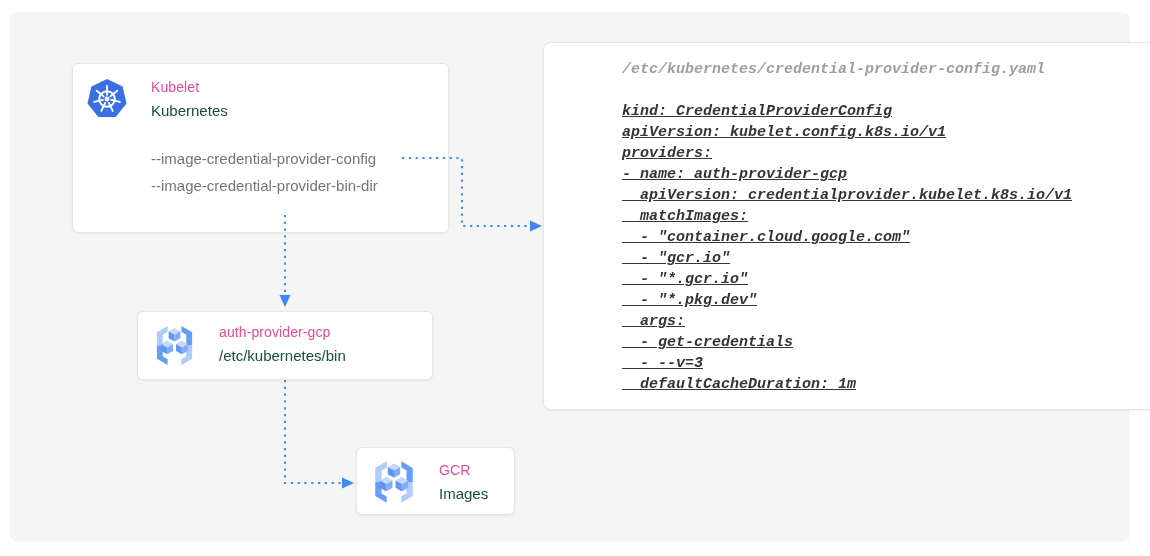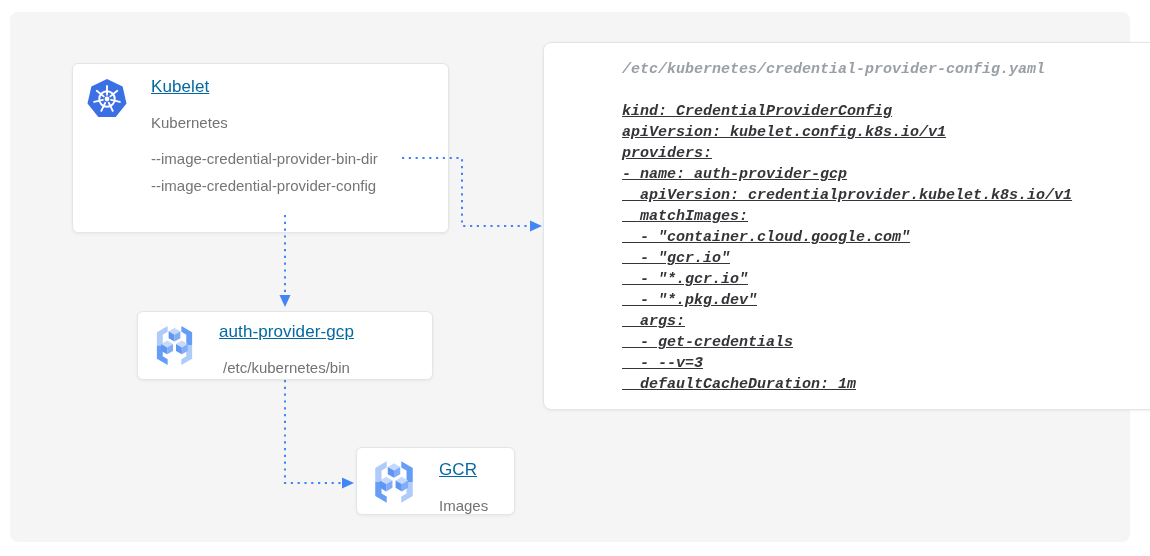--- a/index.html
+++ b/index.html
@@ -41,31 +41,30 @@
   .card-kubelet .node-icon { left: 14px; top: 15px; width: 40px; height: 40px; }
   .card-auth    .node-icon { left: 13px; top: 10px; width: 47px; height: 47px; }
   .card-gcr     .node-icon { left: 12px; top: 9px;  width: 50px; height: 50px; }
 
   .node-text { position: absolute; }
   .card-kubelet .node-text { left: 78px; top: 12px; }
   .card-auth    .node-text { left: 81px; top: 9px;  }
   .card-gcr     .node-text { left: 82px; top: 11px; }
 
   .node-title {
-    font-size: 17px;
+    font-size: 14px;
     line-height: 22px;
-    color: #0369a1;
+    color: #ec4899;
     letter-spacing: 0.1px;
-    text-decoration: underline;
   }
   .node-subtitle {
     font-size: 15px;
     line-height: 20px;
-    color: #737373;
-    margin-top: 15px;
+    color: #14532d;
+    margin-top: 3px;
     text-align: center;
   }
   .flags {
     position: absolute;
     left: 78px;
     top: 81px;
     font-size: 15px;
     line-height: 27px;
     color: #757575;
     white-space: nowrap;
@@ -134,22 +133,22 @@
         <line x1="17.26" y1="22.60" x2="13.58" y2="30.26"></line>
         <line x1="15.10" y1="19.89" x2="6.81" y2="21.78"></line>
         <line x1="15.87" y1="16.51" x2="9.23" y2="11.21"></line>
       </g>
     </svg>
     <div class="node-text">
       <div class="node-title">Kubelet</div>
       <div class="node-subtitle">Kubernetes</div>
     </div>
     <div class="flags">
+      <div>--image-credential-provider-config</div>
       <div>--image-credential-provider-bin-dir</div>
-      <div>--image-credential-provider-config</div>
     </div>
   </div>
 
   <div class="card card-gcr">
     <svg class="node-icon" viewBox="0 0 48 48">
       <polygon points="17,4 6,10.5 6,24 12,24 12,13 17,10" fill="#aecbfa"></polygon>
       <polygon points="6,24 6,37.5 17,44 17,38 12,35 12,24" fill="#669df6"></polygon>
       <polygon points="31,4 42,10.5 42,24 36,24 36,13 31,10" fill="#669df6"></polygon>
       <polygon points="42,24 42,37.5 31,44 31,38 36,35 36,24" fill="#aecbfa"></polygon>
       <g transform="translate(24,16)">

